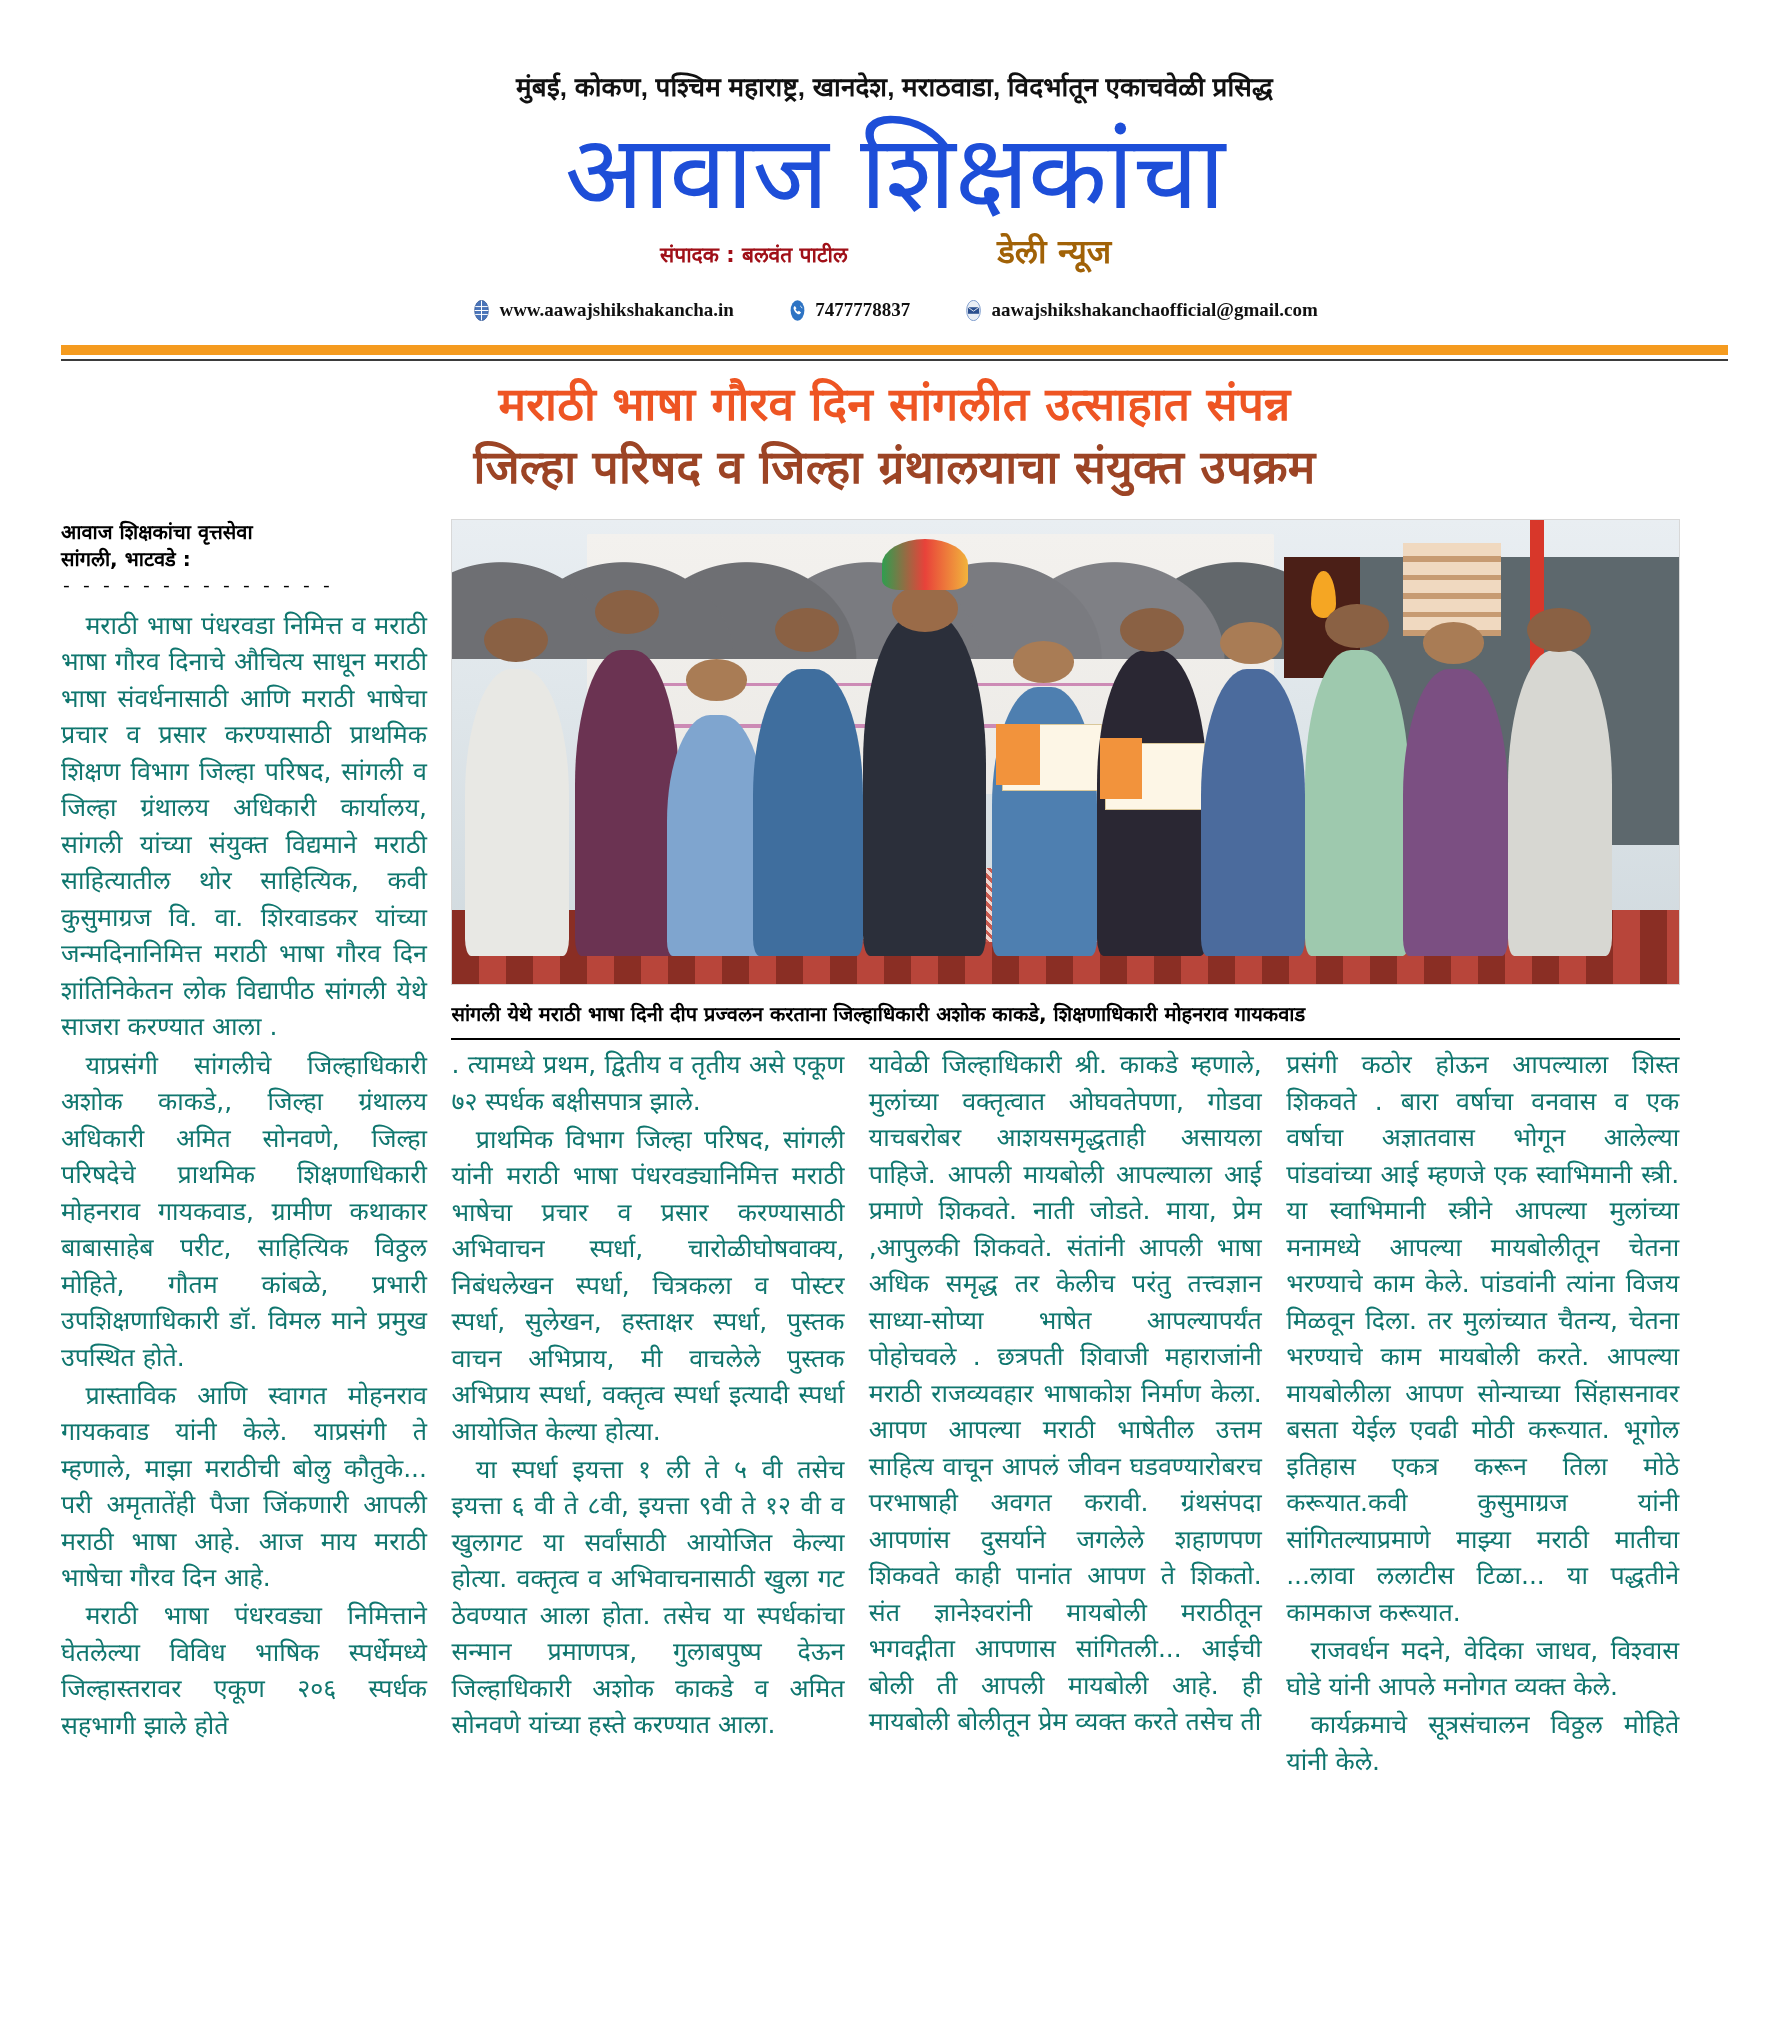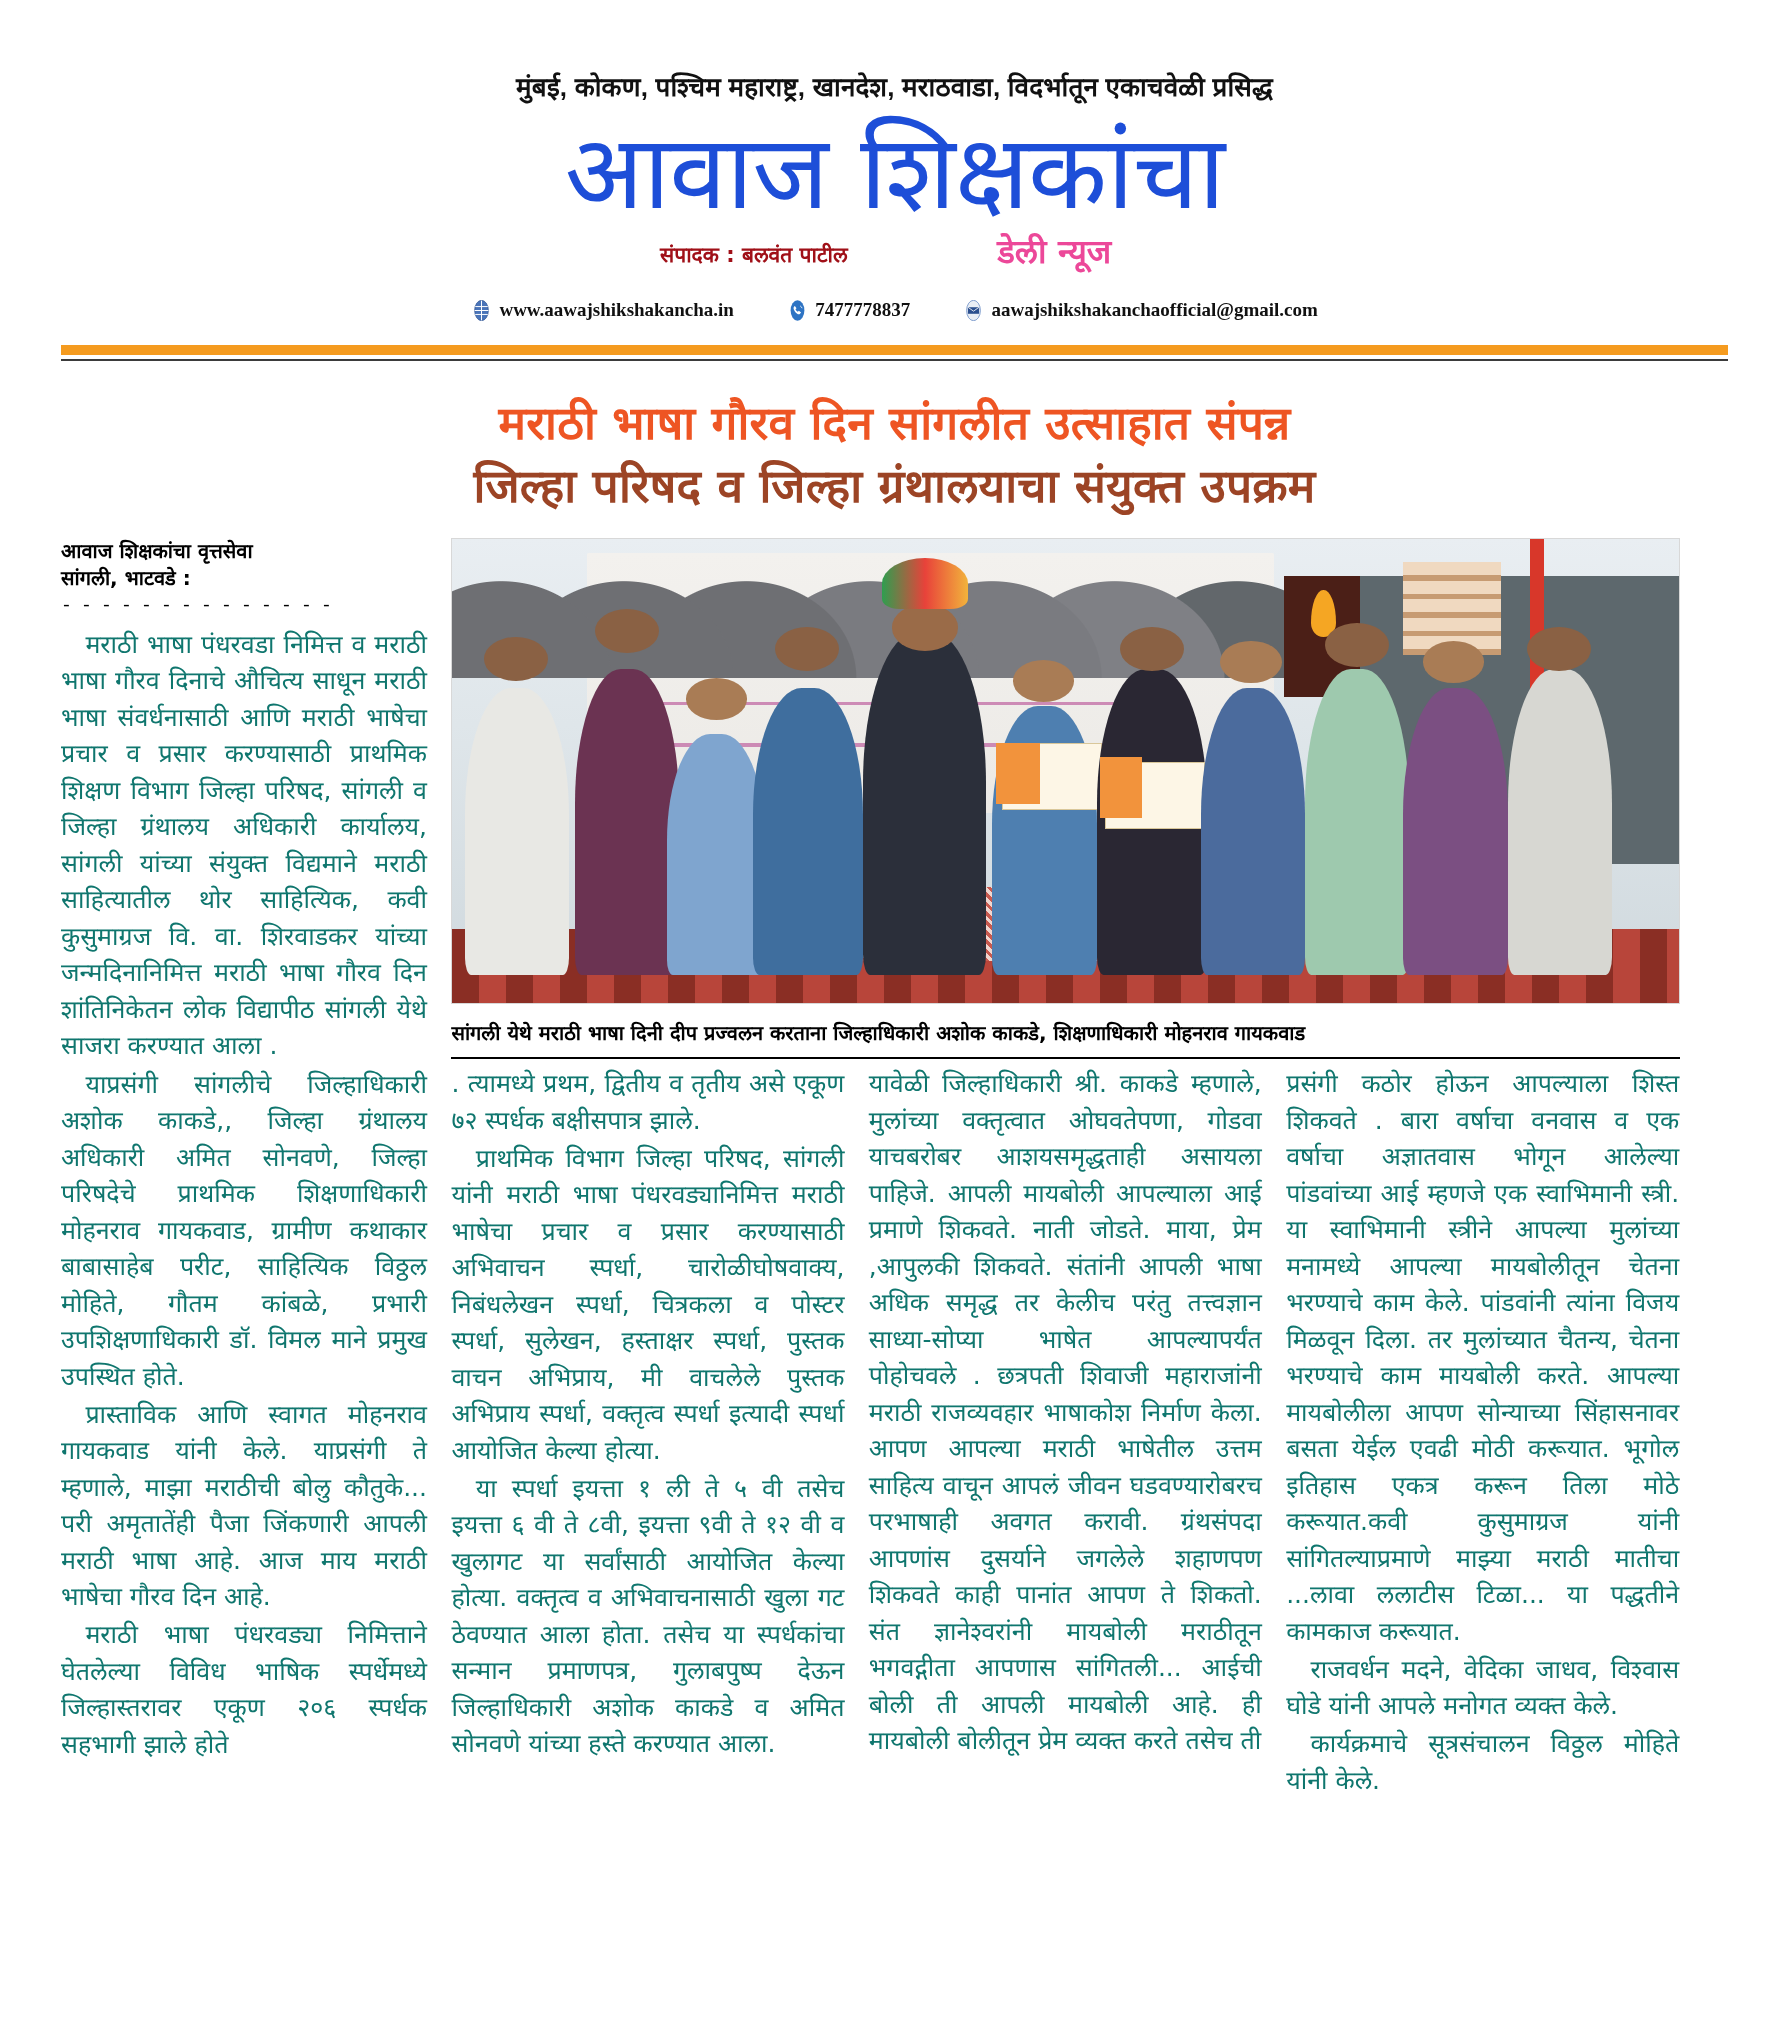--- a/index.html
+++ b/index.html
@@ -57,21 +57,21 @@
     color: #A01018;
     position: absolute;
     left: 50%;
     transform: translateX(-125%);
     bottom: 5.7px;
   }
   .daily-news {
     font-family: "DejaVu Sans", sans-serif;
     font-weight: 700;
     font-size: 33px;
-    color: #ec4899;
+    color: #a16207;
     position: absolute;
     left: 50%;
     transform: translateX(90%);
     bottom: 0;
     text-align: center;
   }
 
   
   .contact-bar {
     display: flex;
@@ -94,21 +94,21 @@
     width: 100%;
   }
   .rule-thin {
     height: 2px;
     background: #3b3b3b;
     margin-top: 3.7px;
     width: 100%;
   }
 
   
-  .headline-wrap { text-align: center; padding-top: 34px; }
+  .headline-wrap { text-align: center; padding-top: 15px; }
   .headline-1 {
     font-family: "DejaVu Sans", sans-serif;
     font-weight: 700;
     font-size: 46px;
     color: #EE5523;
     line-height: 1.22;
     letter-spacing: 0.2px;
   }
   .headline-2 {
     font-family: "DejaVu Sans", sans-serif;

